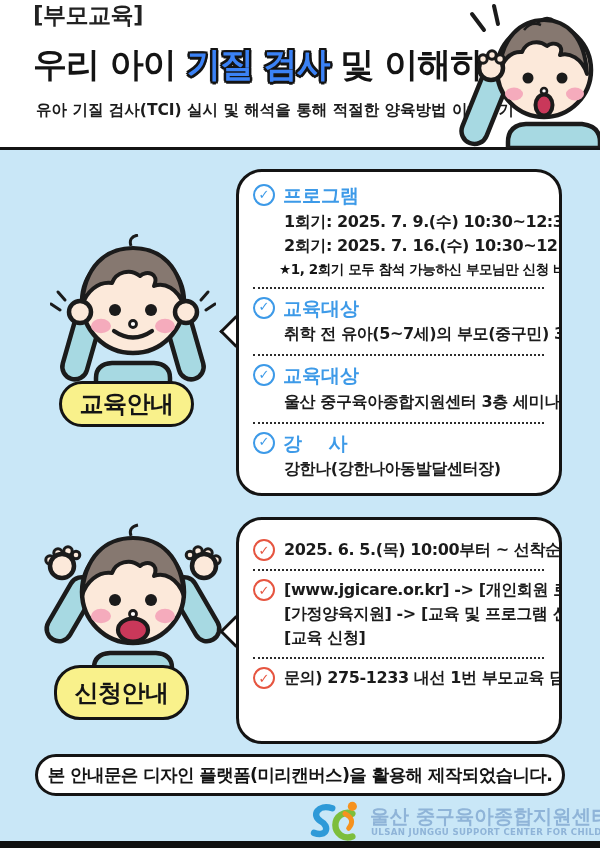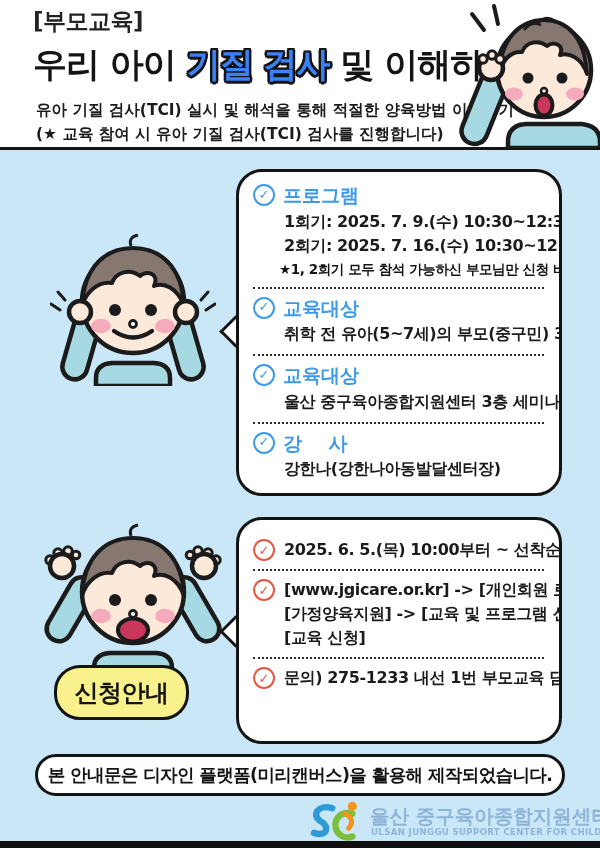--- a/index.html
+++ b/index.html
@@ -3,21 +3,21 @@
 <meta charset="utf-8">
 <style>
   * { margin:0; padding:0; box-sizing:border-box; }
   html,body { width:600px; }
   body { font-family:"DejaVu Sans","Liberation Sans",sans-serif; font-weight:bold; }
   .poster { position:relative; width:600px; height:848px; overflow:hidden; background:#C9E7F7; }
 
   
   .header { position:absolute; left:0; top:0; width:600px; height:150px;
             background:#ffffff; border-bottom:3px solid #141414; z-index:2; }
-  .tag   { position:absolute; left:33px; top:6px; font-size:23px; color:#222; letter-spacing:-0.5px; }
+  .tag   { position:absolute; left:33px; top:0; font-size:23px; color:#222; letter-spacing:-0.5px; }
   .title { position:absolute; left:33px; top:42px; font-size:34px; color:#141414;
            letter-spacing:-1px; white-space:nowrap; }
   .title .hl { color:#3b82f6;
            text-shadow:-2px -2px 0 #141414, 2px -2px 0 #141414, -2px 2px 0 #141414,
                         2px 2px 0 #141414, 0 -2.5px 0 #141414, 0 2.5px 0 #141414,
                        -2.5px 0 0 #141414, 2.5px 0 0 #141414; }
   .sub1 { position:absolute; left:36px; top:100px; font-size:15.5px; color:#1b1b1b; white-space:nowrap; }
   .sub2 { position:absolute; left:36px; top:124px; font-size:15.5px; color:#1b1b1b; white-space:nowrap; }
   .header-baby { position:absolute; left:442px; top:2px; width:158px; height:146px; z-index:3; }
 
@@ -70,21 +70,20 @@
 </style>
 </head>
 <body>
 
 <div class="poster">
 
   <div class="header">
     <div class="tag">[부모교육]</div>
     <div class="title"><span>우리 아이 </span><span class="hl">기질 검사</span><span> 및 이해하기</span></div>
     <div class="sub1">유아 기질 검사(TCI) 실시 및 해석을 통해 적절한 양육방법 이해하기</div>
-    <div class="sub2">(★ 교육 참여 시 유아 기질 검사(TCI) 검사를 진행합니다)</div>
 
     <svg class="header-baby" viewBox="0 0 158 146">
       <g stroke="#1b1b1b" stroke-width="4" stroke-linecap="round">
         <path d="M30,12 L42,28" fill="none"></path>
         <path d="M52,4 L56,22" fill="none"></path>
       </g>
       <path d="M66,146 L66,140 Q66,123 84,122 L140,122 Q158,124 158,140 L158,146 Z" fill="#A7D9E2" stroke="#1b1b1b" stroke-width="4.5"></path>
       <rect x="30" y="64" width="26" height="80" rx="13" transform="rotate(22 43 103)" fill="#A7D9E2" stroke="#1b1b1b" stroke-width="4.5"></rect>
       <circle cx="102" cy="68" r="47" fill="#FCE9DA" stroke="#1b1b1b" stroke-width="4.5"></circle>
       <path d="M57,72 C59,35 79,18 102,18 C125,18 143,35 145,72 C140,56 127,50 118,53 C123,42 111,39 105,44 C96,37 84,40 80,50 C68,49 60,59 57,72 Z" fill="#867870" stroke="#1b1b1b" stroke-width="4" stroke-linejoin="round"></path>
@@ -174,20 +173,21 @@
     <path d="M81,12 Q78,3 88,1" fill="none" stroke="#1b1b1b" stroke-width="3"></path>
     <circle cx="65" cy="76" r="6" fill="#1b1b1b"></circle>
     <circle cx="101" cy="76" r="6" fill="#1b1b1b"></circle>
     <ellipse cx="51" cy="92" rx="10" ry="7.2" fill="#F5ABBC"></ellipse>
     <ellipse cx="115" cy="92" rx="10" ry="7.2" fill="#F5ABBC"></ellipse>
     <circle cx="83" cy="90" r="3.5" fill="#fff" stroke="#1b1b1b" stroke-width="2.8"></circle>
     <path d="M64,97 Q83,110 102,97" fill="none" stroke="#1b1b1b" stroke-width="4.2" stroke-linecap="round"></path>
     <circle cx="30" cy="78" r="11" fill="#FCE9DA" stroke="#1b1b1b" stroke-width="4.5"></circle>
     <circle cx="136" cy="78" r="11" fill="#FCE9DA" stroke="#1b1b1b" stroke-width="4.5"></circle>
   </svg>
+  <div class="pill pill-1">교육안내</div>
 
   <svg class="babyB" viewBox="0 0 190 152">
     <rect x="20" y="52" width="25" height="70" rx="12.5" transform="rotate(30 32 87)" fill="#A7D9E2" stroke="#1b1b1b" stroke-width="4.5"></rect>
     <rect x="145" y="52" width="25" height="70" rx="12.5" transform="rotate(-30 158 87)" fill="#A7D9E2" stroke="#1b1b1b" stroke-width="4.5"></rect>
     <g fill="#FCE9DA" stroke="#1b1b1b" stroke-width="3">
       <circle cx="12" cy="38" r="4.2"></circle>
         <circle cx="20" cy="31" r="4.2"></circle>
         <circle cx="30" cy="29" r="4.2"></circle>
         <circle cx="38" cy="33" r="3.8"></circle>
       <circle cx="178" cy="38" r="4.2"></circle>

